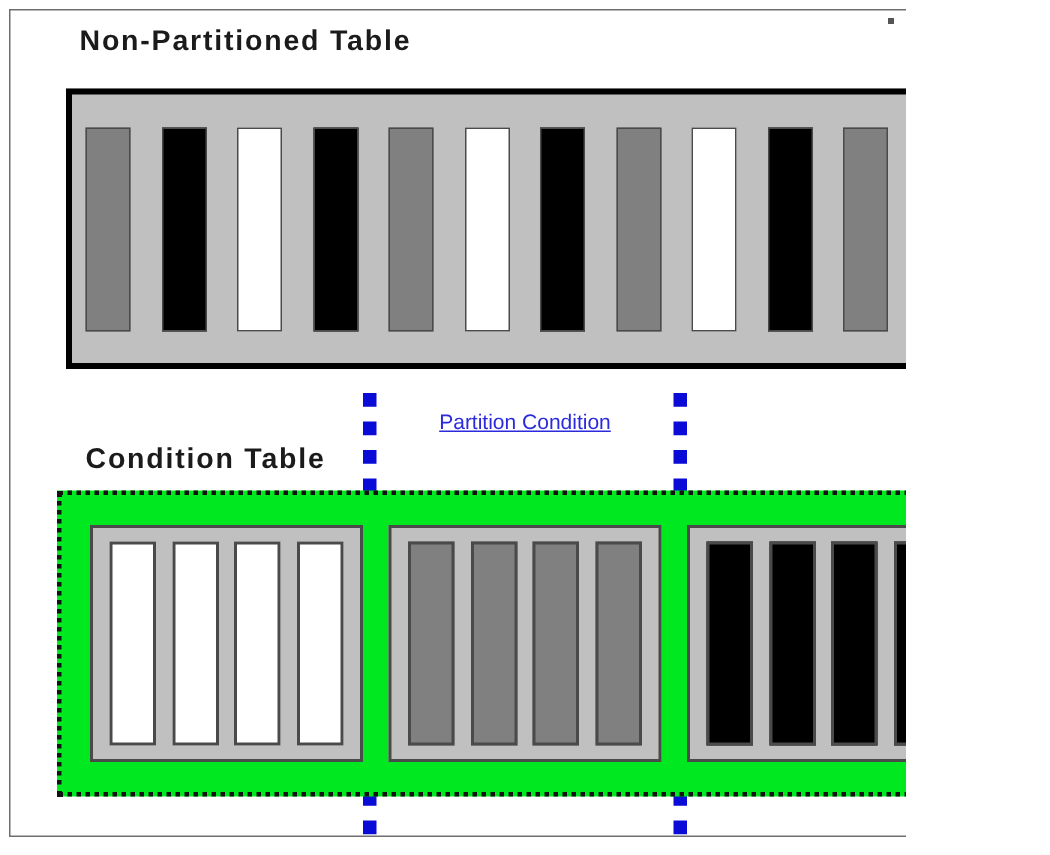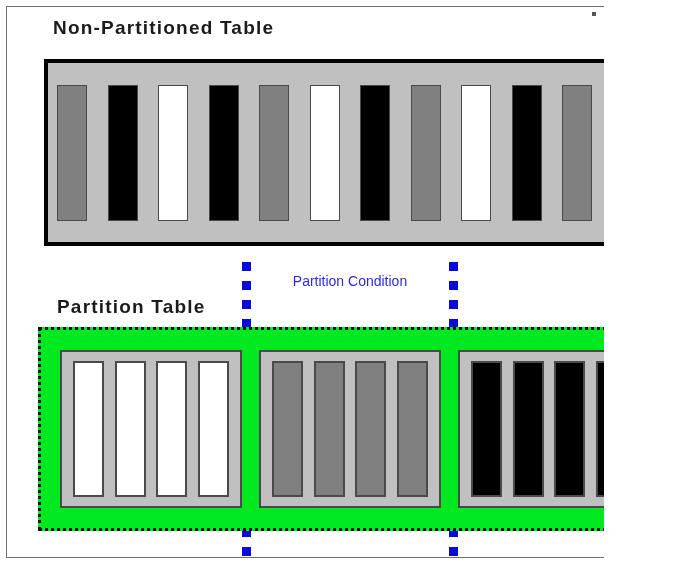--- a/index.html
+++ b/index.html
@@ -84,20 +84,21 @@
   .partition-label {
     position: absolute;
     left: 262px;
     top: 272px;
     width: 176px;
     text-align: center;
     font-family: "Liberation Sans", sans-serif;
     font-size: 14px;
     color: #2b2bdd;
     line-height: 18px;
+    text-decoration: underline;
   }
 
   
   .divider {
     position: absolute;
     top: 262px;
     width: 9px;
     height: 298px;
     background-image: linear-gradient(
        to bottom,
@@ -177,21 +178,21 @@
       </div>
   </div>
 
   <div class="partition-label">
     <div>Partition Condition</div>
   </div>
 
   <div class="divider" id="divider-left"></div>
   <div class="divider" id="divider-right"></div>
 
-  <div class="section-title" id="title-part">Partition Table</div>
+  <div class="section-title" id="title-part">Condition Table</div>
 
   <div class="green-area">
     <div class="partition-boxes" id="partition-boxes">
         <div class="partition-box">
           <div class="pbar c-white"></div>
           <div class="pbar c-white"></div>
           <div class="pbar c-white"></div>
           <div class="pbar c-white"></div>
         </div>
         <div class="partition-box">

